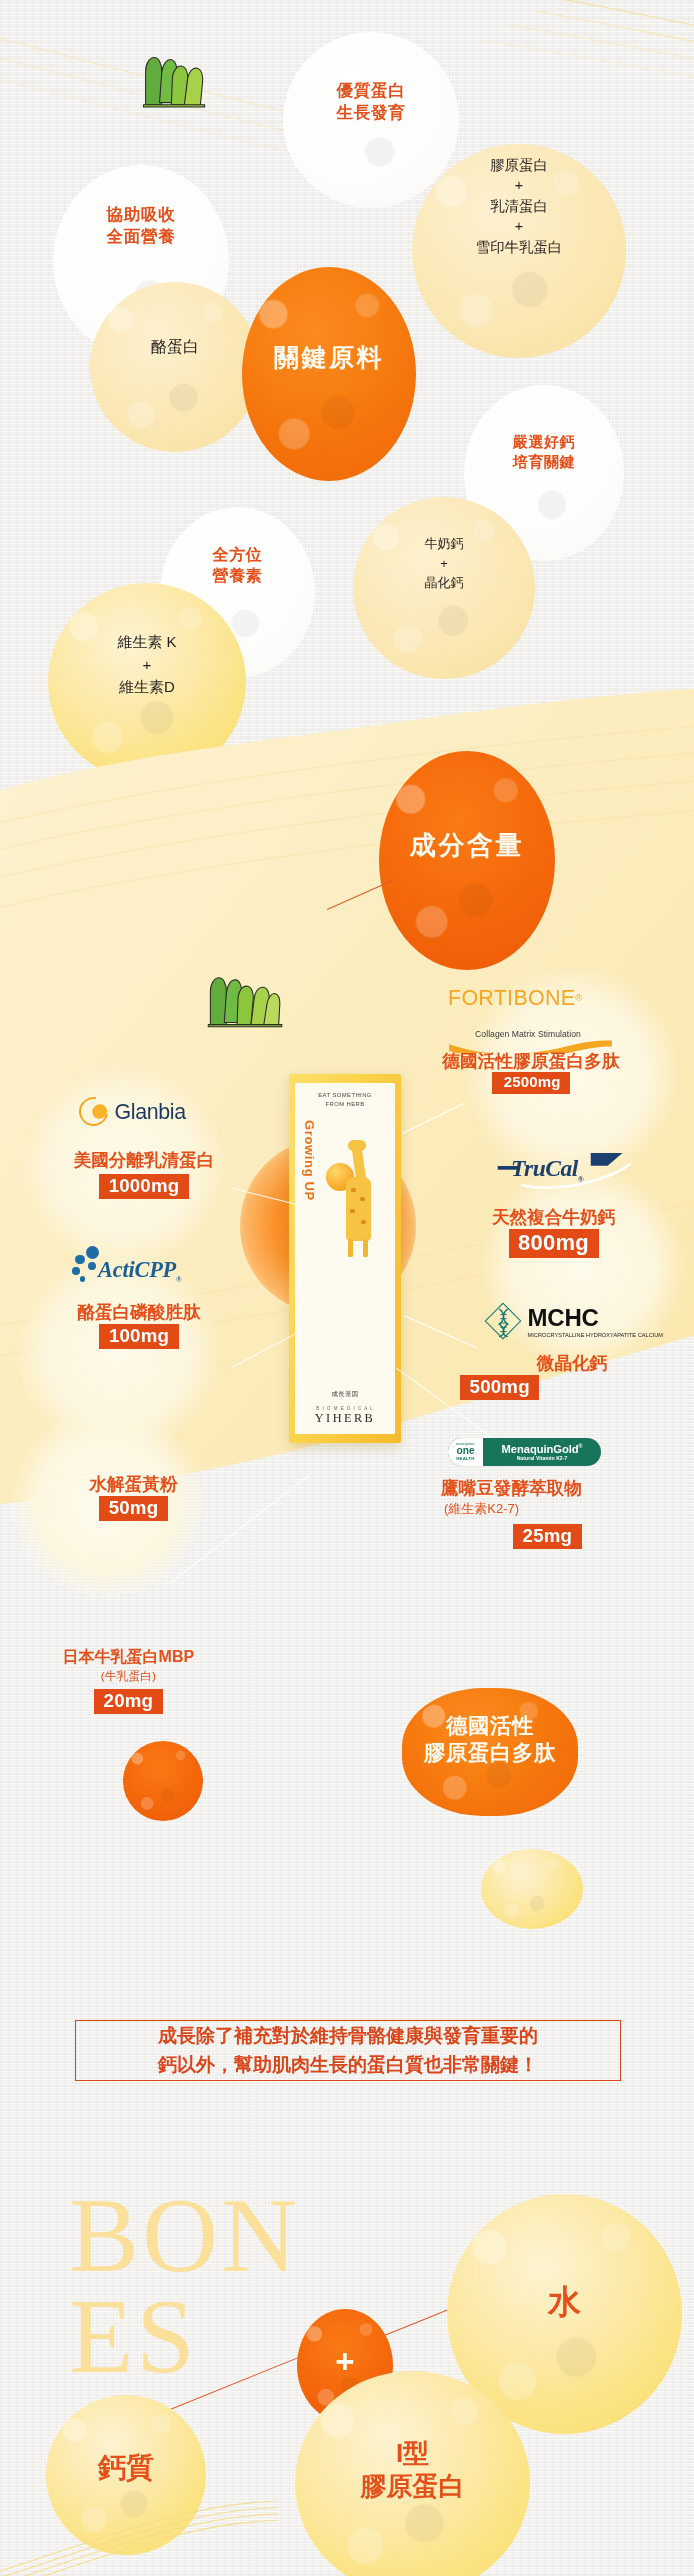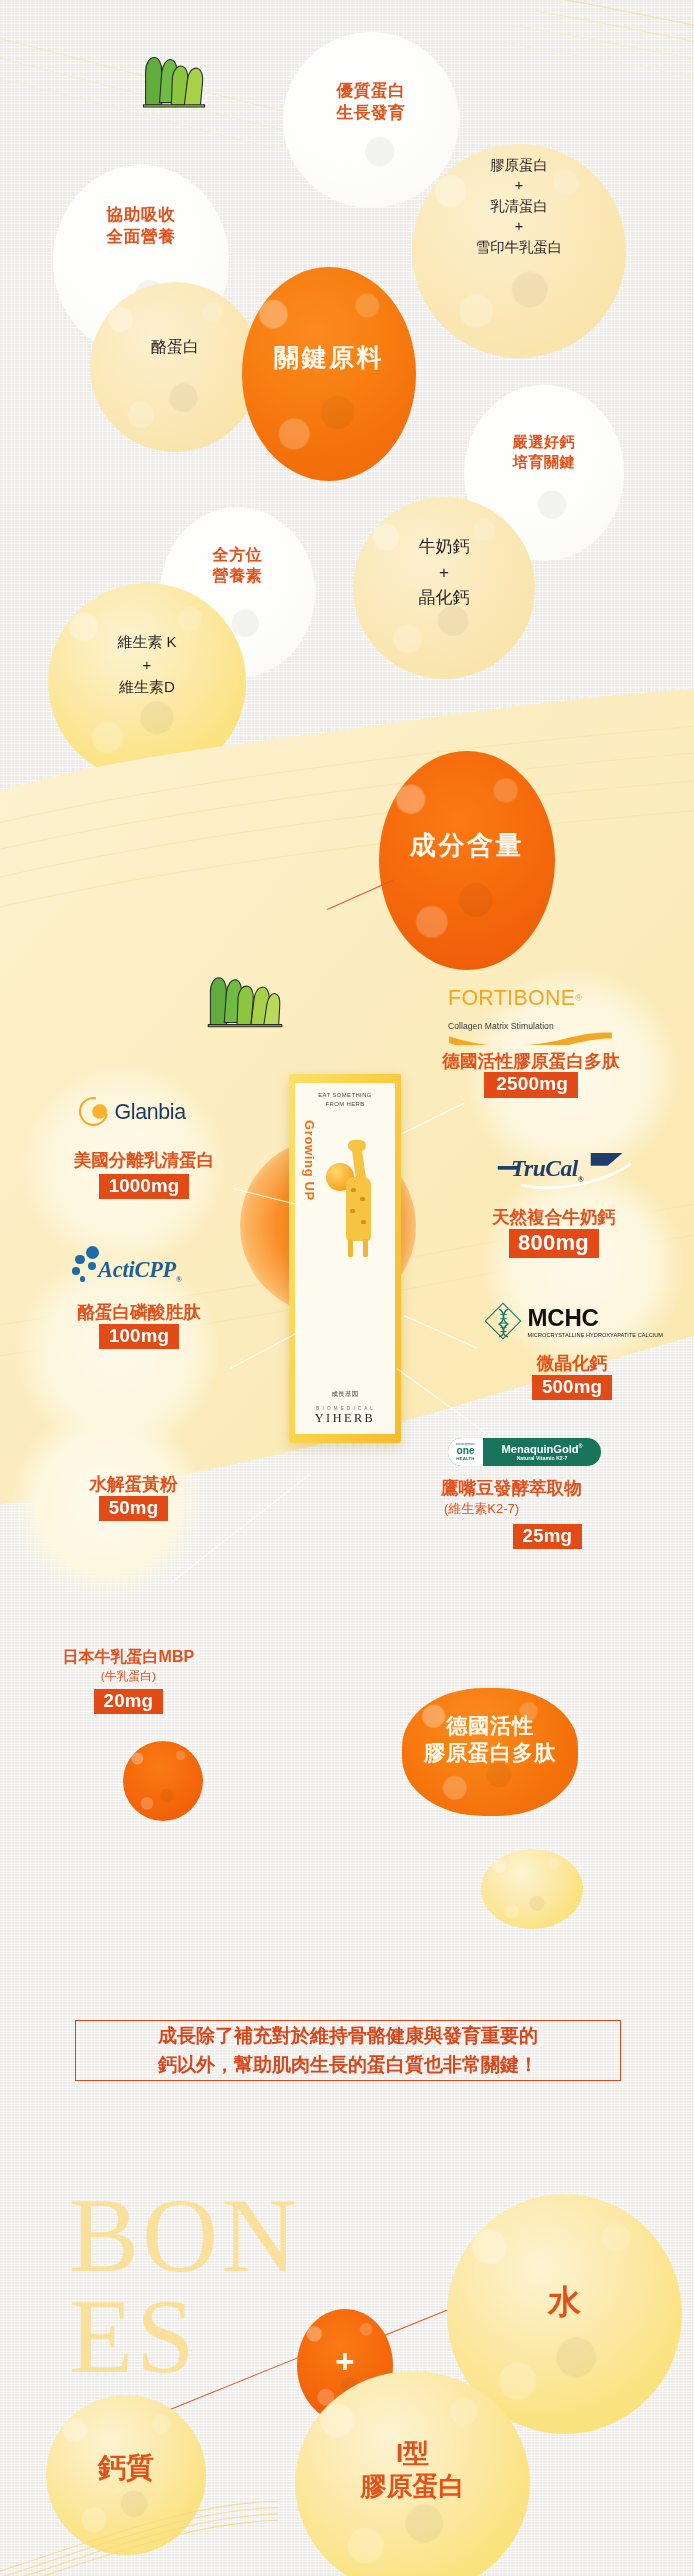--- a/index.html
+++ b/index.html
@@ -181,21 +181,21 @@
   
   .logo-wrap { position: absolute; }
 
   .fortibone-name {
     font-family: "Liberation Sans", sans-serif;
     font-size: 21.4px; letter-spacing: 0.015em;
     color: #f5a623; font-weight: 400;
   }
   .fortibone-sub {
     font-size: 8.6px; color: #3a3a38; letter-spacing: 0.005em;
-    margin-top: 10px; text-align: left;
+    margin-top: 18px; text-align: center;
   }
 
   .glanbia-name {
     font-family: "Liberation Sans", sans-serif;
     font-size: 21.4px; color: #1d3a5c; letter-spacing: -0.015em;
   }
   .glanbia-mark {
     width: 29px; height: 29px; border-radius: 50%;
     border: 2.7px solid #f5a623;
     position: relative; display: inline-block;
@@ -335,21 +335,21 @@
 
   <div class="blob blob-white" style="left:464px;top:385px;width:160px;height:176px;"></div>
   <div class="abs ctr lh orange-text bold" style="left:464px;top:432px;width:160px;font-size:15px;letter-spacing:0.04em;white-space:pre-line;">嚴選好鈣
 培育關鍵</div>
 
   <div class="blob blob-white" style="left:160px;top:507px;width:155px;height:171px;"></div>
   <div class="abs ctr lh orange-text bold" style="left:160px;top:544px;width:155px;font-size:16px;letter-spacing:0.04em;white-space:pre-line;">全方位
 營養素</div>
 
   <div class="blob blob-cream" style="left:353px;top:497px;width:182px;height:182px;"></div>
-  <div class="abs ctr dark-text" style="left:353px;top:534px;width:182px;font-size:17px;line-height:1.5;white-space:pre-line;">牛奶鈣
+  <div class="abs ctr dark-text" style="left:353px;top:534px;width:182px;font-size:13px;line-height:1.5;white-space:pre-line;">牛奶鈣
 +
 晶化鈣</div>
 
   <div class="blob blob-yellow" style="left:48px;top:583px;width:198px;height:198px;"></div>
   <div class="abs ctr dark-text" style="left:48px;top:631px;width:198px;font-size:15px;line-height:1.5;white-space:pre-line;">維生素 K
 +
 維生素D</div>
 
   <div class="abs" style="left:0;top:689px;width:695px;height:919px;overflow:hidden;">
     <svg width="695" height="919" viewBox="0 0 1300 1720" preserveAspectRatio="none">
@@ -431,21 +431,21 @@
     <div style="position:relative;">
       <span class="fortibone-name">FORTIBONE</span><span style="color:#f5a623;font-size:9.6px;vertical-align:super;">®</span>
     </div>
     <div class="fortibone-sub" style="width:160px;">Collagen Matrix Stimulation</div>
     <svg width="166" height="13" style="margin-top:1.1px;" viewBox="0 0 310 24">
       <path d="M2 8 C70 32 150 30 220 12 C258 2 288 0 306 1 L306 12 C286 12 258 15 222 25 C150 43 66 43 2 20 Z" fill="#f5a623"></path>
     </svg>
   </div>
   <div class="abs orange-text bold" style="left:400px;top:1049px;width:262px;text-align:center;font-size:17.6px;letter-spacing:0.01em;">德國活性膠原蛋白多肽</div>
   <div class="abs" style="left:400px;top:1072px;width:262px;text-align:center;">
-    <span class="mg-badge" style="font-size:19px;padding-left:12px;">2500mg</span>
+    <span class="mg-badge" style="font-size:15px;padding-left:12px;">2500mg</span>
   </div>
 
   <div class="logo-wrap" style="left:497px;top:1152px;width:160px;height:37px;">
     <svg width="160" height="37" viewBox="0 0 300 70">
       <path d="M176 2 L236 2 L208 26 L176 26 Z" fill="#1c3f6e"></path>
       <path d="M0 30 L42 30" stroke="#1c3f6e" stroke-width="7"></path>
       <path d="M44 62 C70 70 120 70 168 58 C206 48 236 34 252 22" stroke="#ffffff" stroke-width="5" fill="none"></path>
     </svg>
     <div class="abs trucal-name" style="left:14px;top:3.2px;">
       <span>TruCal</span><span style="font-size:8px;vertical-align:sub;">®</span>
@@ -464,21 +464,21 @@
         <path d="M22 2 C6 12 22 20 6 30 C22 40 6 48 22 54" stroke="#11776e" stroke-width="2.6" fill="none"></path>
         <path d="M8 12 L20 12 M8 20 L20 20 M8 28 L20 28 M8 36 L20 36 M8 44 L20 44" stroke="#11776e" stroke-width="1.8"></path>
       </svg>
     </div>
     <div>
       <div class="mchc-name">MCHC</div>
       <div class="mchc-sub">MICROCRYSTALLINE HYDROXYAPATITE CALCIUM</div>
     </div>
   </div>
   <div class="abs orange-text bold" style="left:460px;top:1351px;width:224px;text-align:center;font-size:17.6px;">微晶化鈣</div>
-  <div class="abs" style="left:460px;top:1375px;width:224px;text-align:center;">
+  <div class="abs" style="left:460px;top:1375px;width:224px;text-align:left;">
     <span class="mg-badge" style="font-size:18.7px;">500mg</span>
   </div>
 
   <div class="logo-wrap" style="left:448px;top:1438px;">
     <div class="menaquin-pill">
       <div class="menaquin-left">
         <div class="mq-novozymes">novozymes</div>
         <div class="mq-one">one</div>
         <div class="mq-health">HEALTH</div>
       </div>

